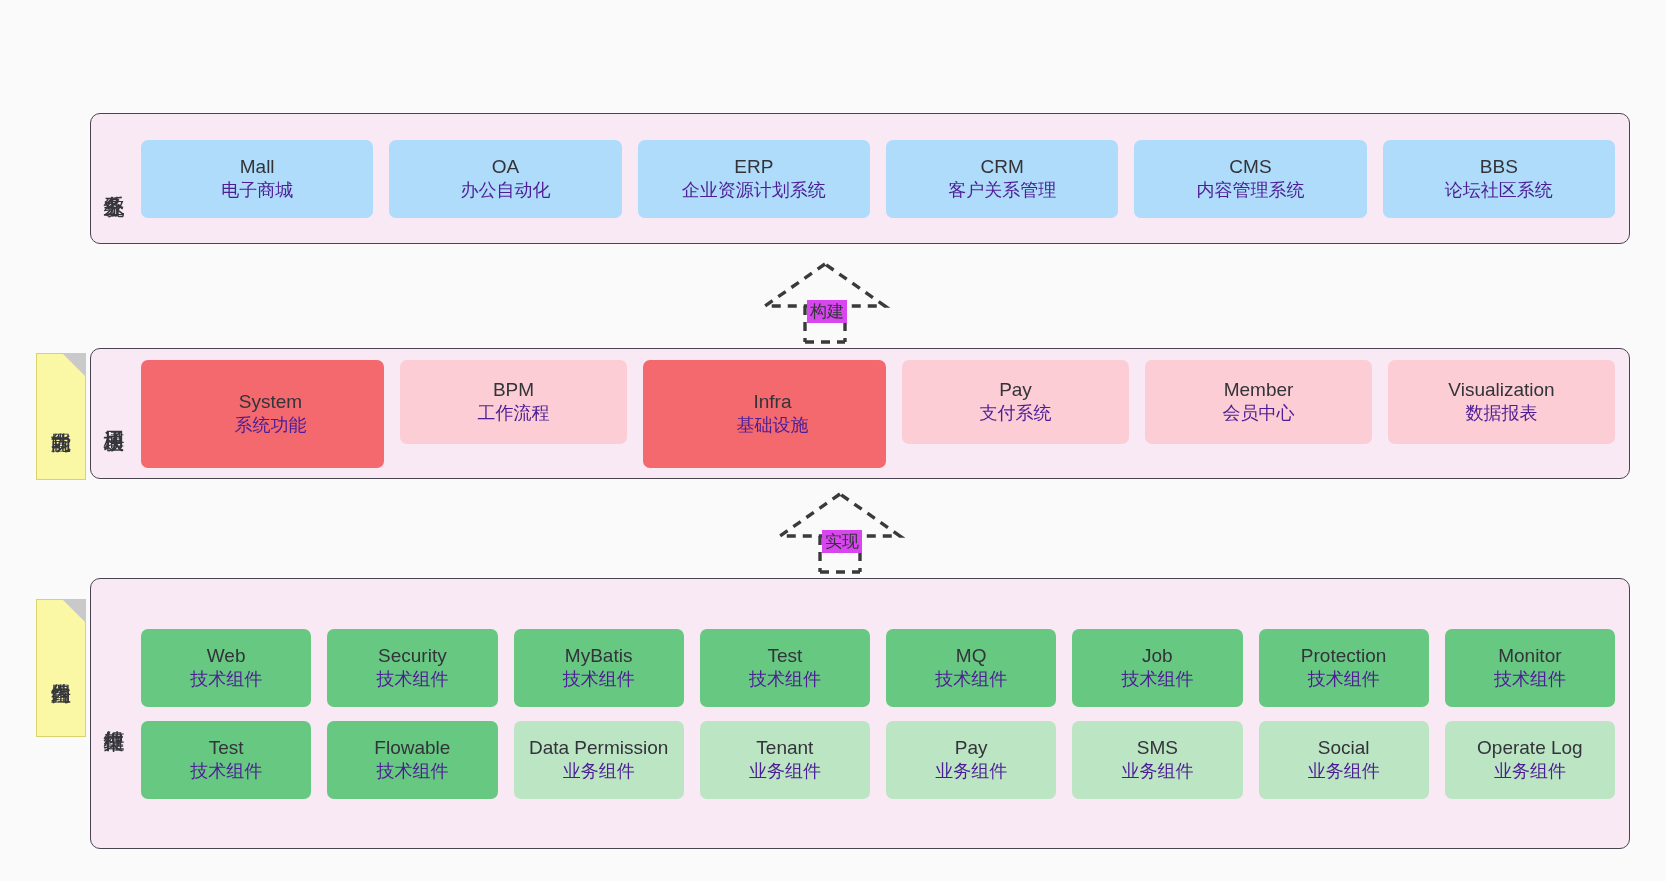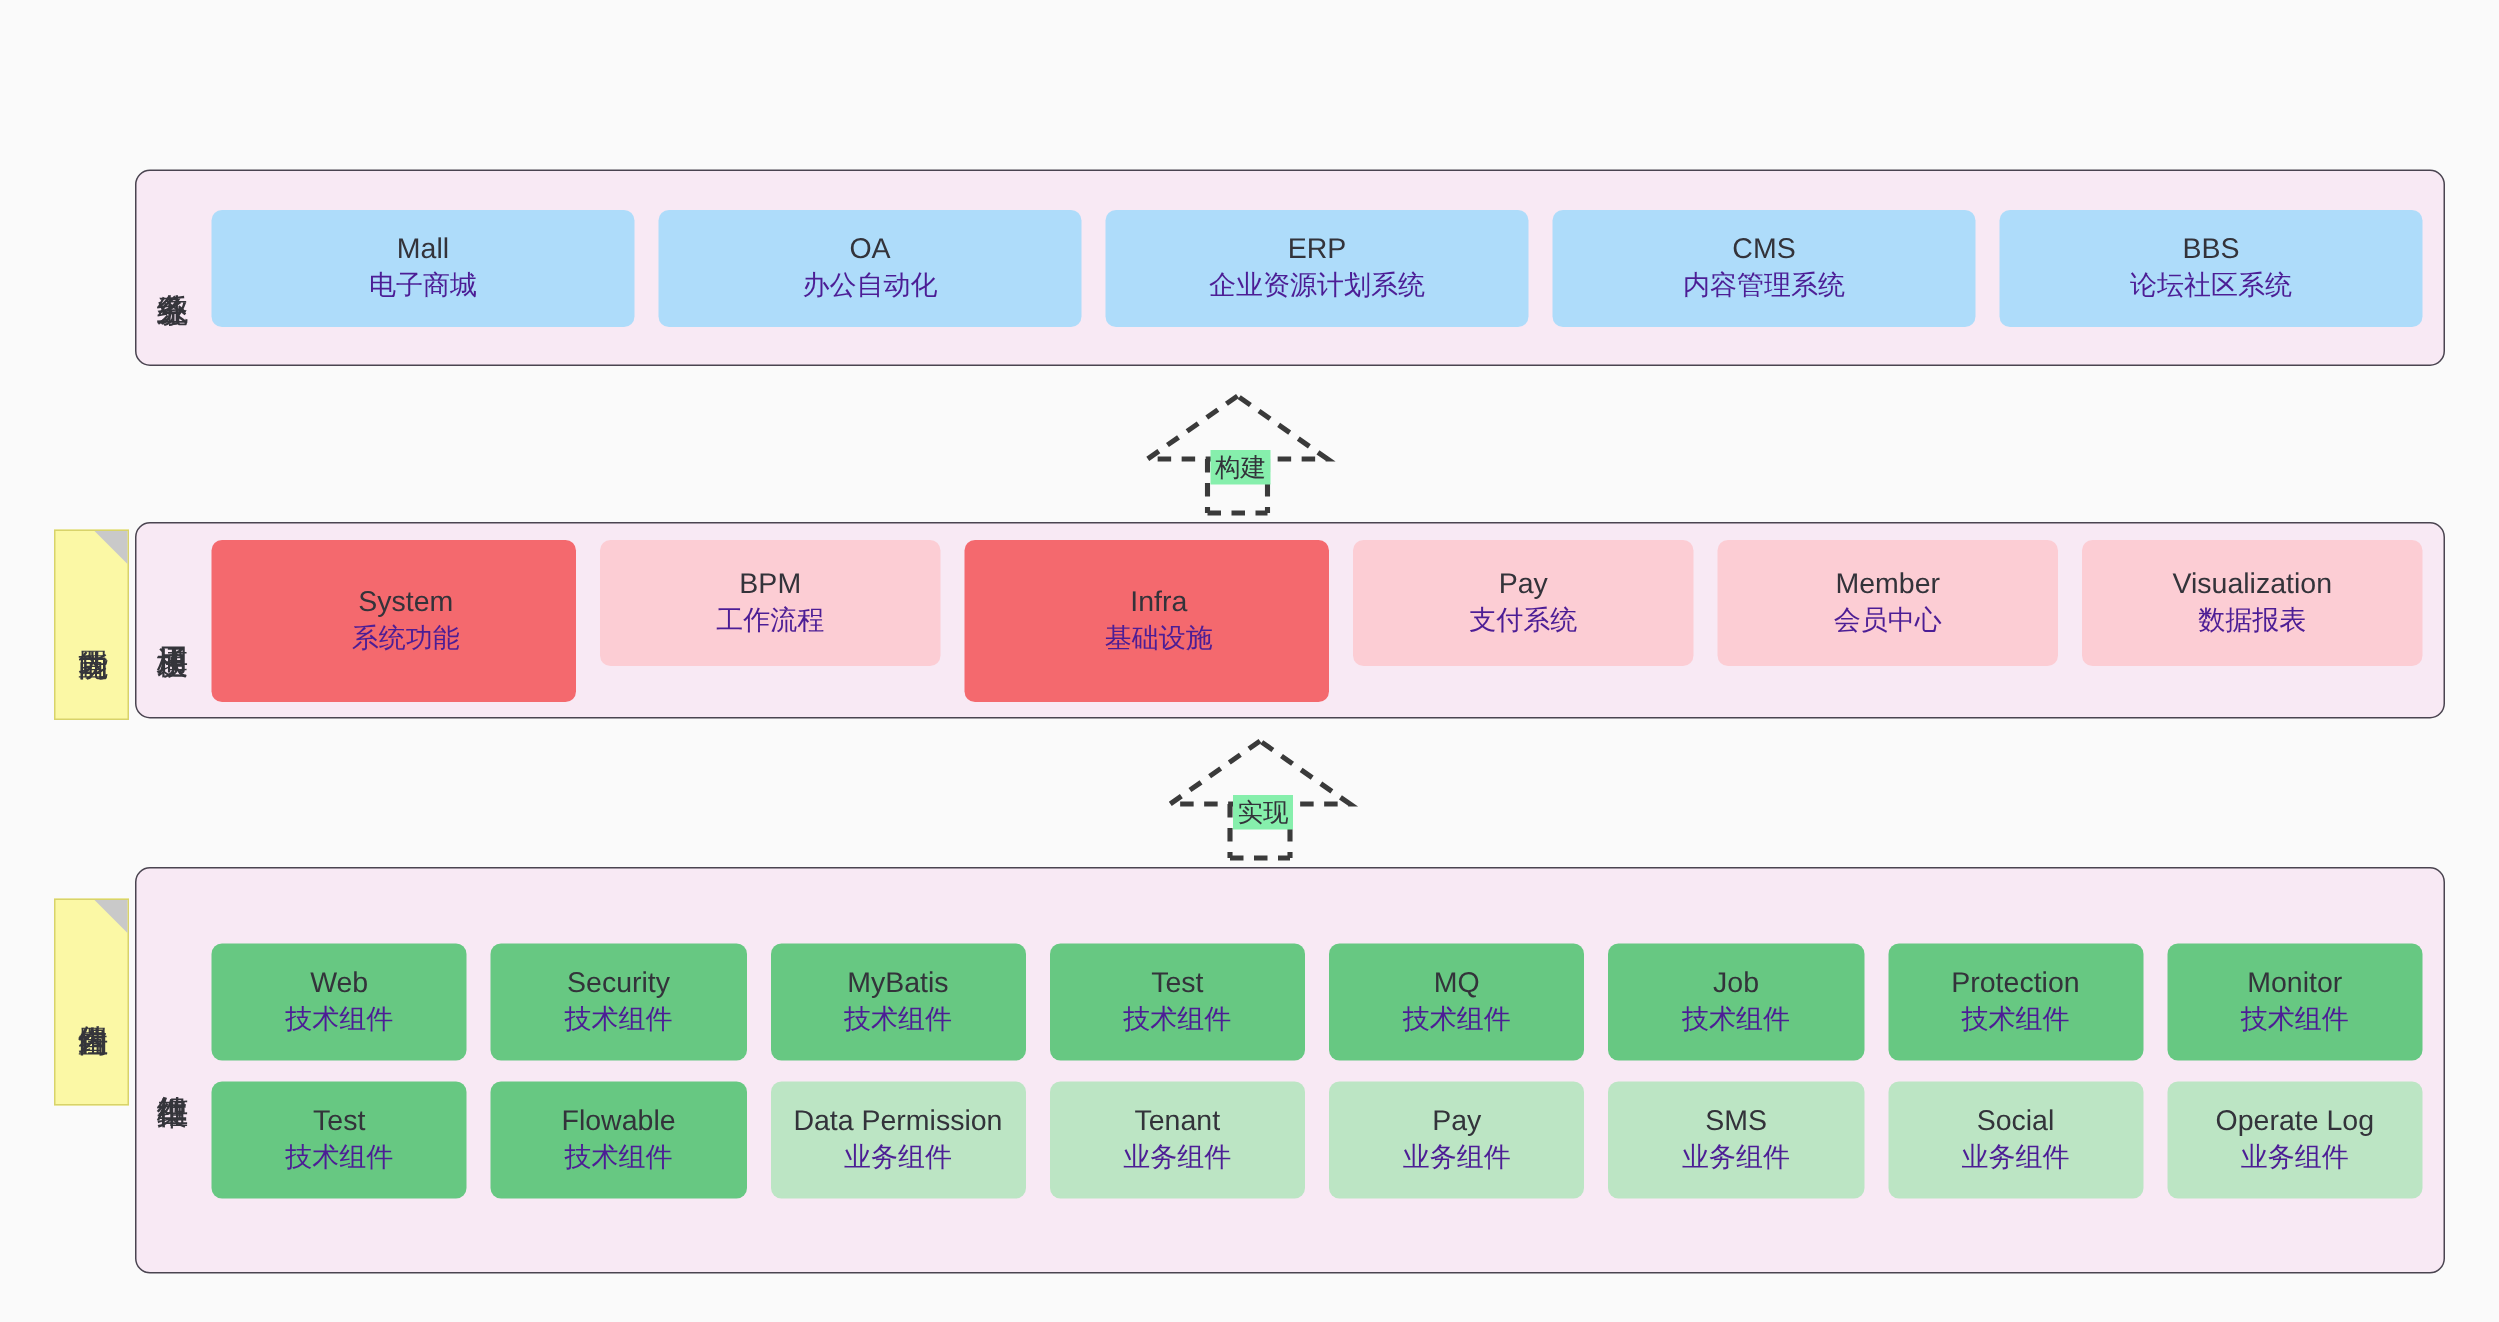--- a/index.html
+++ b/index.html
@@ -100,21 +100,21 @@
 
   
   .connector{position:absolute;z-index:2;}
   .connector svg{display:block;overflow:visible;}
   .connector .clabel{
     position:absolute;
     left:50%;
     transform:translateX(-50%);
     font-size:17px;
     color:#33333a;
-    background:#86efac;
+    background:#d946ef;
     padding:0 3px;
     white-space:nowrap;
   }
 </style>
 </head>
 <body>
 
 <div class="canvas">
 
   <div class="layer" id="layer-business-system" style="left:90px;top:113px;width:1540px;height:131px;">
@@ -125,20 +125,24 @@
           <span class="t1">Mall</span>
           <span class="t2">电子商城</span>
         </div>
         <div class="card blue">
           <span class="t1">OA</span>
           <span class="t2">办公自动化</span>
         </div>
         <div class="card blue">
           <span class="t1">ERP</span>
           <span class="t2">企业资源计划系统</span>
+        </div>
+        <div class="card blue">
+          <span class="t1">CRM</span>
+          <span class="t2">客户关系管理</span>
         </div>
         <div class="card blue">
           <span class="t1">CMS</span>
           <span class="t2">内容管理系统</span>
         </div>
         <div class="card blue">
           <span class="t1">BBS</span>
           <span class="t2">论坛社区系统</span>
         </div>
       </div>

